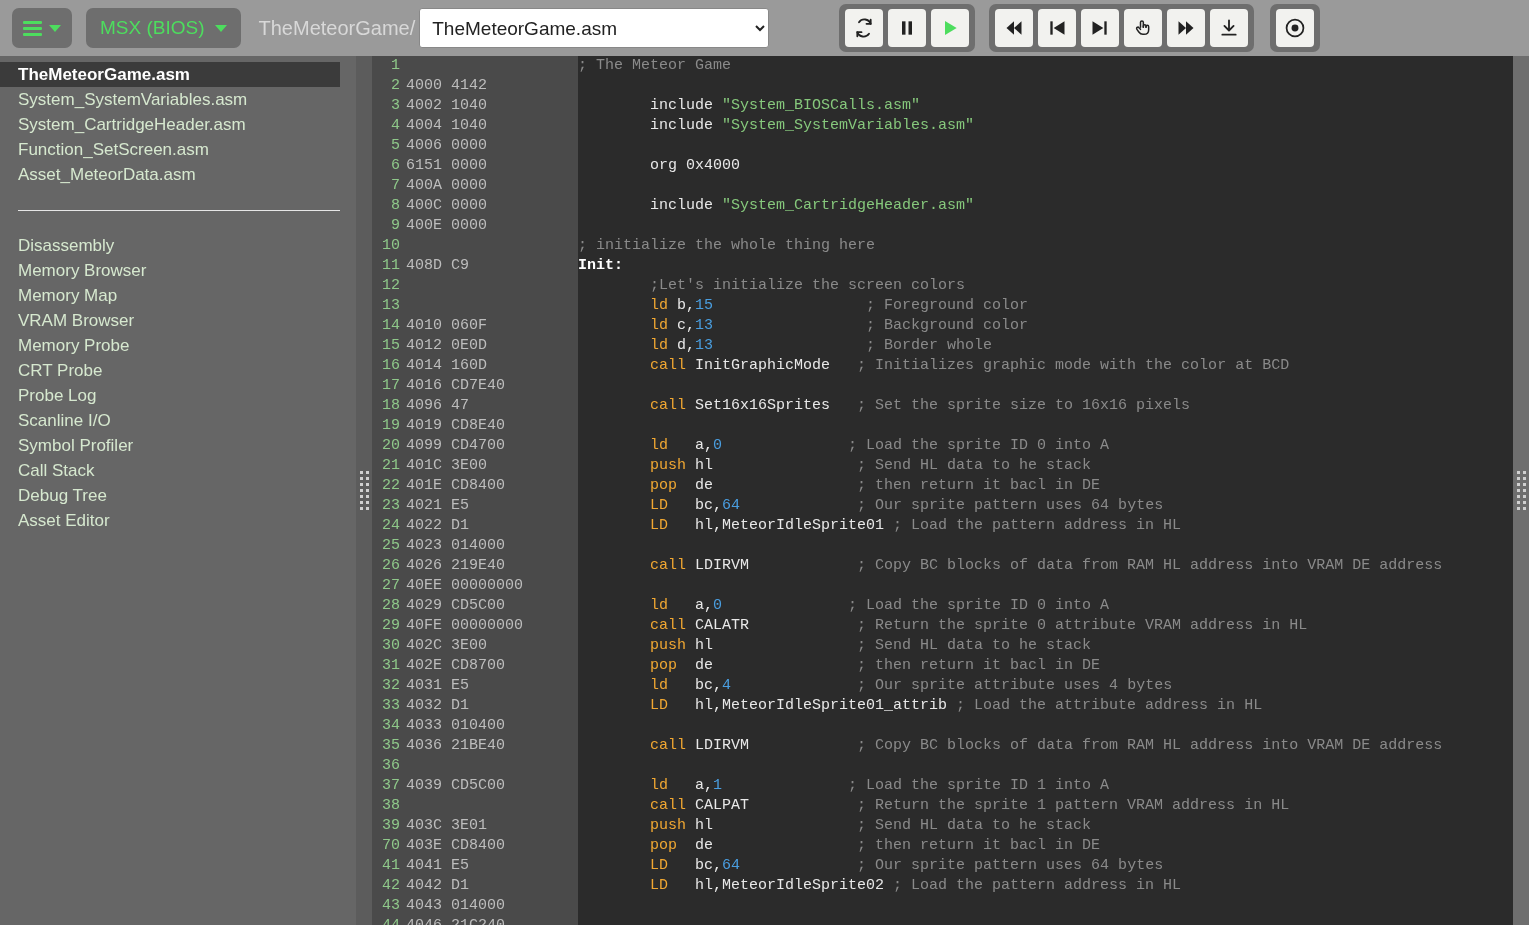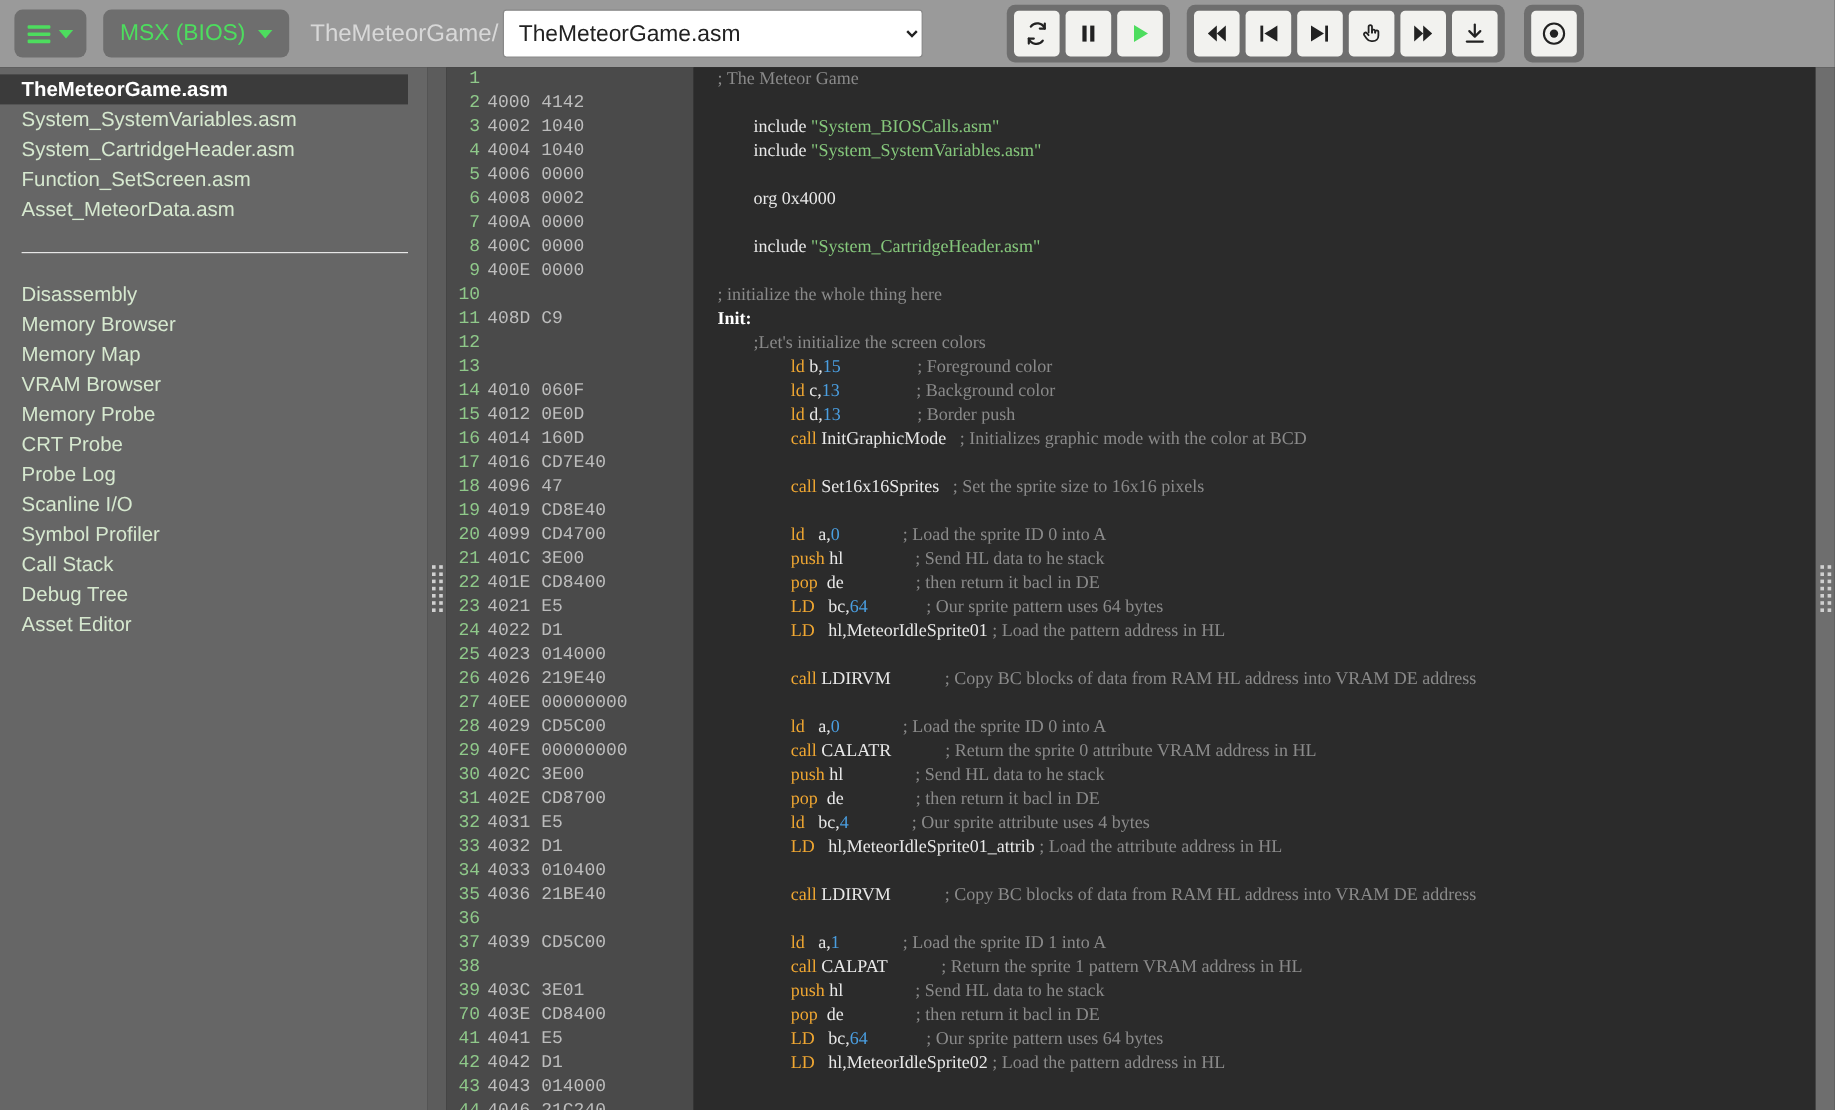--- a/index.html
+++ b/index.html
@@ -160,24 +160,23 @@
     width: 935px; height: 869px;
     background: #2b2b2b;
     overflow: hidden;
     font-family: "Liberation Mono", monospace;
     font-size: 15px;
   }
   .crow {
     height: 20px; line-height: 20px;
     white-space: pre;
     color: #e0e0e0;
-    padding-left: 20px;
-    font-family: Liberation Serif, serif;
-  }
-  .k-mn  { color: #f0a732; margin-left: 31px; }      
+    padding-left: 0;
+  }
+  .k-mn  { color: #f0a732; }      
   .k-num { color: #4a9ee0; }      
   .k-cm  { color: #8a8a8a; }      
   .k-str { color: #86c87c; }      
   .k-lbl { color: #ffffff; font-weight: bold; }
   .k-op  { color: #e8e8e8; }
 </style>
 </head>
 <body>
 
 <div id="toolbar">
@@ -330,21 +329,21 @@
       </span>
   </span>
 </div>
 
 <div id="gutter">
     <div class="grow"><span class="gnum">1</span><span class="gaddr"></span></div>
     <div class="grow"><span class="gnum">2</span><span class="gaddr">4000 4142</span></div>
     <div class="grow"><span class="gnum">3</span><span class="gaddr">4002 1040</span></div>
     <div class="grow"><span class="gnum">4</span><span class="gaddr">4004 1040</span></div>
     <div class="grow"><span class="gnum">5</span><span class="gaddr">4006 0000</span></div>
-    <div class="grow"><span class="gnum">6</span><span class="gaddr">4008 0002</span></div>
+    <div class="grow"><span class="gnum">6</span><span class="gaddr">6151 0000</span></div>
     <div class="grow"><span class="gnum">7</span><span class="gaddr">400A 0000</span></div>
     <div class="grow"><span class="gnum">8</span><span class="gaddr">400C 0000</span></div>
     <div class="grow"><span class="gnum">9</span><span class="gaddr">400E 0000</span></div>
     <div class="grow"><span class="gnum">10</span><span class="gaddr"></span></div>
     <div class="grow"><span class="gnum">11</span><span class="gaddr">408D C9</span></div>
     <div class="grow"><span class="gnum">12</span><span class="gaddr"></span></div>
     <div class="grow"><span class="gnum">13</span><span class="gaddr"></span></div>
     <div class="grow"><span class="gnum">14</span><span class="gaddr">4010 060F</span></div>
     <div class="grow"><span class="gnum">15</span><span class="gaddr">4012 0E0D</span></div>
     <div class="grow"><span class="gnum">16</span><span class="gaddr">4014 160D</span></div>
@@ -386,21 +385,21 @@
     <div class="crow">&nbsp;</div>
     <div class="crow"><span class="k-op">        org 0x4000</span></div>
     <div class="crow">&nbsp;</div>
     <div class="crow"><span class="k-op">        include </span><span class="k-str">"System_CartridgeHeader.asm"</span></div>
     <div class="crow">&nbsp;</div>
     <div class="crow"><span class="k-cm">; initialize the whole thing here</span></div>
     <div class="crow"><span class="k-lbl">Init:</span></div>
     <div class="crow"><span class="k-cm">        ;Let's initialize the screen colors</span></div>
     <div class="crow"><span class="k-op">        </span><span class="k-mn">ld</span><span class="k-op"> b,</span><span class="k-num">15</span><span class="k-cm">                 ; Foreground color</span></div>
     <div class="crow"><span class="k-op">        </span><span class="k-mn">ld</span><span class="k-op"> c,</span><span class="k-num">13</span><span class="k-cm">                 ; Background color</span></div>
-    <div class="crow"><span class="k-op">        </span><span class="k-mn">ld</span><span class="k-op"> d,</span><span class="k-num">13</span><span class="k-cm">                 ; Border push</span></div>
+    <div class="crow"><span class="k-op">        </span><span class="k-mn">ld</span><span class="k-op"> d,</span><span class="k-num">13</span><span class="k-cm">                 ; Border whole</span></div>
     <div class="crow"><span class="k-op">        </span><span class="k-mn">call</span><span class="k-op"> InitGraphicMode</span><span class="k-cm">   ; Initializes graphic mode with the color at BCD</span></div>
     <div class="crow">&nbsp;</div>
     <div class="crow"><span class="k-op">        </span><span class="k-mn">call</span><span class="k-op"> Set16x16Sprites</span><span class="k-cm">   ; Set the sprite size to 16x16 pixels</span></div>
     <div class="crow">&nbsp;</div>
     <div class="crow"><span class="k-op">        </span><span class="k-mn">ld</span><span class="k-op">   a,</span><span class="k-num">0</span><span class="k-cm">              ; Load the sprite ID 0 into A</span></div>
     <div class="crow"><span class="k-op">        </span><span class="k-mn">push</span><span class="k-op"> hl</span><span class="k-cm">                ; Send HL data to he stack</span></div>
     <div class="crow"><span class="k-op">        </span><span class="k-mn">pop</span><span class="k-op">  de</span><span class="k-cm">                ; then return it bacl in DE</span></div>
     <div class="crow"><span class="k-op">        </span><span class="k-mn">LD</span><span class="k-op">   bc,</span><span class="k-num">64</span><span class="k-cm">             ; Our sprite pattern uses 64 bytes</span></div>
     <div class="crow"><span class="k-op">        </span><span class="k-mn">LD</span><span class="k-op">   hl,MeteorIdleSprite01 </span><span class="k-cm">; Load the pattern address in HL</span></div>
     <div class="crow">&nbsp;</div>

